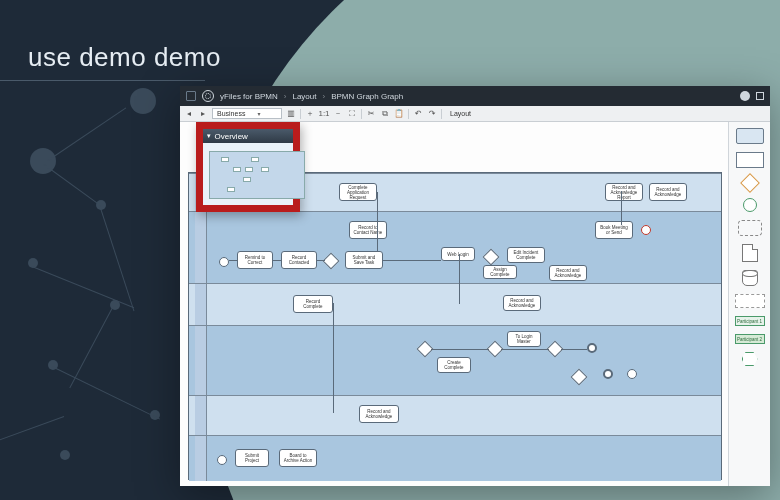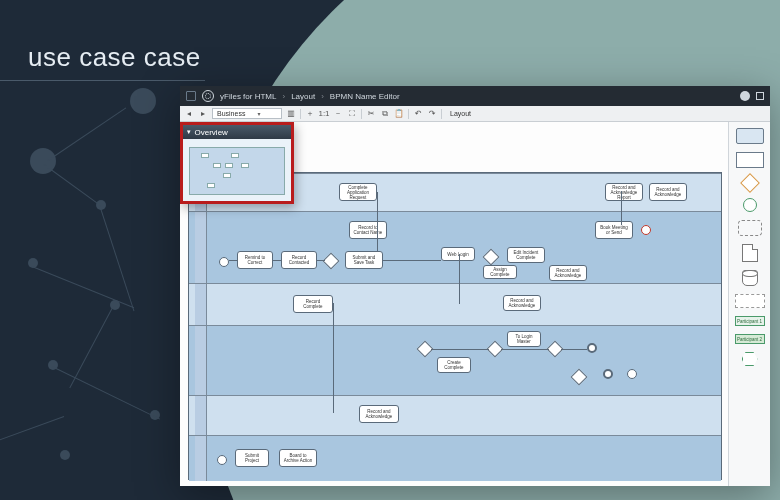--- a/index.html
+++ b/index.html
@@ -38,21 +38,21 @@
   .lane-bg-a{background:#cfe0ef}
   .lane-bg-b{background:#a9c6df}
   
   .task{position:absolute;background:#fff;border:1px solid #5a6a7a;border-radius:3px;font-size:4.5px;line-height:5px;color:#333;padding:1px 2px;display:flex;align-items:center;justify-content:center;text-align:center}
   .gw{position:absolute;width:12px;height:12px;background:#fff;border:1px solid #5a6a7a;transform:rotate(45deg)}
   .ev{position:absolute;width:10px;height:10px;border:1px solid #5a6a7a;border-radius:50%;background:#fff}
   .ev.end{border-width:2px}
   .ev.red{border-color:#c0392b}
   .flow{position:absolute;background:#5a6a7a}
   
-  .overview{position:absolute;top:0;left:0;width:114px;background:#fff;border:3px solid #b91c1c;box-shadow:2px 4px 10px rgba(0,0,0,0.3);z-index:5}
+  .overview{position:absolute;top:0;left:16px;width:104px;background:#fff;border:7px solid #b91c1c;box-shadow:2px 4px 10px rgba(0,0,0,0.3);z-index:5}
   .overview .ov-head{height:14px;background:linear-gradient(#4a5a6a,#2f3a46);color:#fff;font-size:8px;display:flex;align-items:center;padding:0 4px;gap:4px}
   .overview .ov-head:before{content:"▾";font-size:7px}
   .overview .ov-body{height:62px;background:#eaf2f9;position:relative}
   .overview .mini{position:absolute;background:#c3d7ea;border:0.5px solid #8aa}
   
   .palette{width:42px;background:#f7f8f9;border-left:1px solid #d0d5da;display:flex;flex-direction:column;align-items:center;padding:6px 0;gap:8px}
   .pal-item{width:30px;display:flex;align-items:center;justify-content:center}
   .pal-rect{width:28px;height:16px;border:1px solid #6a7a8a;background:#d9e6f2;border-radius:2px}
   .pal-rect.plain{background:#fff;border-radius:0}
   .pal-dia{width:14px;height:14px;border:1px solid #d89a4a;transform:rotate(45deg);background:#fff}
@@ -83,33 +83,33 @@
   <div class="edge" style="top:164px;left:44px;width:70px;transform:rotate(36deg)"></div>
   <div class="edge" style="top:206px;left:100px;width:110px;transform:rotate(72deg)"></div>
   <div class="edge" style="top:266px;left:32px;width:110px;transform:rotate(22deg)"></div>
   <div class="edge" style="top:308px;left:112px;width:90px;transform:rotate(118deg)"></div>
   <div class="edge" style="top:366px;left:52px;width:120px;transform:rotate(26deg)"></div>
   <div class="edge" style="top:416px;left:64px;width:100px;transform:rotate(160deg)"></div>
 </div>
 
 <div class="bg-teal"></div>
 
-<div class="hero-title">use case case</div>
+<div class="hero-title">use demo demo</div>
 <div class="hero-underline"></div>
 
 <div class="app">
 
   <div class="titlebar">
     <div class="sidebar-toggle"></div>
     <div class="logo"></div>
-    <span>yFiles for HTML</span>
+    <span>yFiles for BPMN</span>
     <span class="crumb-sep">›</span>
     <span>Layout</span>
     <span class="crumb-sep">›</span>
-    <span>BPMN Name Editor</span>
+    <span>BPMN Graph Graph</span>
     <div class="spacer"></div>
     <div class="gh"></div>
     <div class="fs"></div>
   </div>
 
   <div class="toolbar">
     <div class="btn">◂</div>
     <div class="btn">▸</div>
     <div class="select">
         <span>Business</span>

